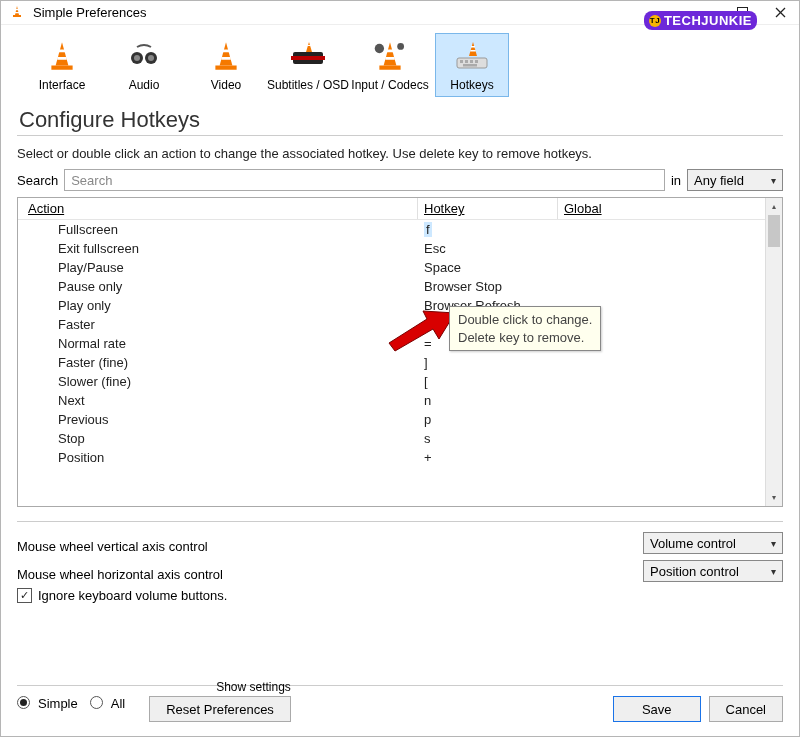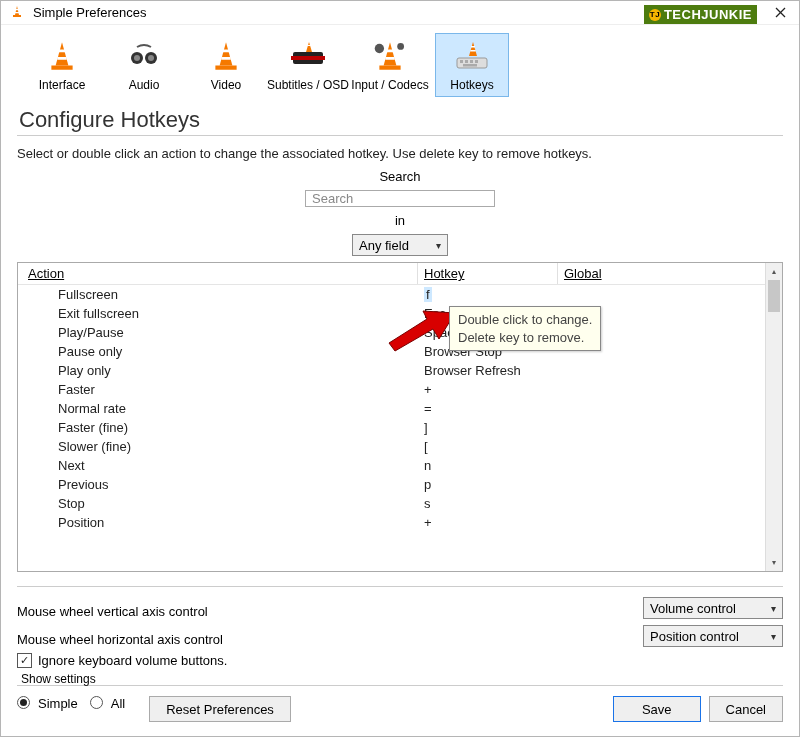--- a/index.html
+++ b/index.html
@@ -2,35 +2,35 @@
 <html><head>
 <meta charset="utf-8">
 <style>
 * { box-sizing: border-box; margin: 0; padding: 0; font-family: "Segoe UI", Tahoma, sans-serif; font-size: 13px; }
 html, body { width: 800px; height: 737px; background: #fff; }
 .window { width: 800px; height: 737px; border: 1px solid #b5b5b5; position: relative; background: #fff; overflow: hidden; }
 .titlebar { height: 24px; display: flex; align-items: center; padding-left: 8px; border-bottom: 1px solid #eee; }
 .titlebar .cone { width: 16px; height: 16px; margin-right: 8px; }
 .titlebar .title { flex: 1; font-size: 13px; }
 .titlebar .winbtn { width: 38px; height: 30px; display: flex; align-items: center; justify-content: center; font-size: 13px; }
-.watermark { position: absolute; top: 4px; right: 42px; background: #4d7c0f; color: #fff; font-weight: bold; font-size: 9px; padding: 2px 5px; letter-spacing: 0.5px; display: flex; align-items: center; z-index: 50; }
+.watermark { position: absolute; top: 10px; right: 42px; background: #6d28d9; color: #fff; font-weight: bold; font-size: 9px; padding: 2px 5px; letter-spacing: 0.5px; display: flex; align-items: center; z-index: 50; border-radius: 8px; }
 .watermark .wmicon { width: 12px; height: 12px; background: #f7b500; border-radius: 50%; color: #000; display: flex; align-items: center; justify-content: center; font-size: 8px; margin-right: 3px; }
 
 .content { padding: 8px 16px 0 16px; }
 .tabbar { display: flex; gap: 8px; padding: 0 8px 6px 8px; }
 .tab { width: 74px; display: flex; flex-direction: column; align-items: center; padding: 4px 0; border: 1px solid transparent; }
 .tab.selected { background: #cde8ff; border: 1px solid #7ab7ea; }
 .tab .ticon { width: 38px; height: 38px; display: flex; align-items: center; justify-content: center; }
 .tab .tlabel { font-size: 12px; text-align: center; margin-top: 2px; white-space: nowrap; }
 
 .heading { font-size: 22px; font-weight: 400; margin: 4px 0 2px 2px; color: #333; }
 .hr { border-top: 1px solid #ccc; margin-bottom: 10px; }
 .note { font-size: 13px; color: #222; margin-bottom: 8px; }
 
-.searchrow { display: flex; align-items: center; gap: 6px; margin-bottom: 6px; flex-direction: column; }
+.searchrow { display: flex; align-items: center; gap: 6px; margin-bottom: 6px; }
 .searchrow label { font-size: 13px; }
 .searchbox { flex: 1; height: 22px; border: 1px solid #aaa; padding: 0 6px; font-size: 13px; }
 .searchbox::placeholder { color: #888; }
 .intext { font-size: 13px; }
 .dropdown { height: 22px; border: 1px solid #888; background: #f0f0f0; padding: 0 18px 0 6px; font-size: 13px; position: relative; display: flex; align-items: center; min-width: 96px; }
 .dropdown::after { content: "▾"; position: absolute; right: 6px; font-size: 10px; color: #333; }
 
 .tablewrap { border: 1px solid #aaa; height: 310px; position: relative; }
 .thead { display: flex; background: #fff; border-bottom: 1px solid #e5e5e5; font-size: 13px; }
 .thead .col { padding: 3px 6px; border-right: 1px solid #e0e0e0; text-decoration: underline; }
@@ -55,21 +55,21 @@
 
 .hr2 { border-top: 1px solid #ccc; margin: 14px 0 10px 0; }
 .settingrow { display: flex; align-items: flex-end; margin-bottom: 6px; }
 .settingrow .slabel { flex: 1; font-size: 13px; }
 .settingrow .dropdown { min-width: 140px; }
 .cbrow { display: flex; align-items: center; gap: 6px; margin-top: 6px; }
 .checkbox { width: 15px; height: 15px; border: 1px solid #555; display: flex; align-items: center; justify-content: center; font-size: 11px; color: #222; }
 
 .footer { position: absolute; left: 0; right: 0; bottom: 0; padding: 8px 16px 14px 16px; display: flex; align-items: flex-end; }
 .showsettings { display: flex; flex-direction: column; }
-.showsettings .sslabel { font-size: 12px; padding-left: 4px; margin-bottom: 10px; }
+.showsettings .sslabel { font-size: 12px; padding-left: 4px; margin-bottom: 2px; text-align: right; }
 .radiorow { display: flex; gap: 8px; }
 .radio { width: 13px; height: 13px; border: 1px solid #555; border-radius: 50%; display: inline-flex; align-items: center; justify-content: center; }
 .radio.checked::after { content: ""; width: 7px; height: 7px; background: #222; border-radius: 50%; }
 .radiolabel { font-size: 13px; margin-right: 4px; }
 .btn { height: 26px; padding: 0 16px; border: 1px solid #aaa; background: #efefef; font-size: 13px; display: inline-flex; align-items: center; margin-left: 8px; }
 .btn.reset { margin-left: 12px; }
 .btn.save { border: 1.5px solid #1a73e8; padding: 0 28px; }
 .footer .spacer { flex: 1; }
 .hr3 { border-top: 1px solid #ccc; position: absolute; left: 16px; right: 16px; bottom: 50px; }
 

